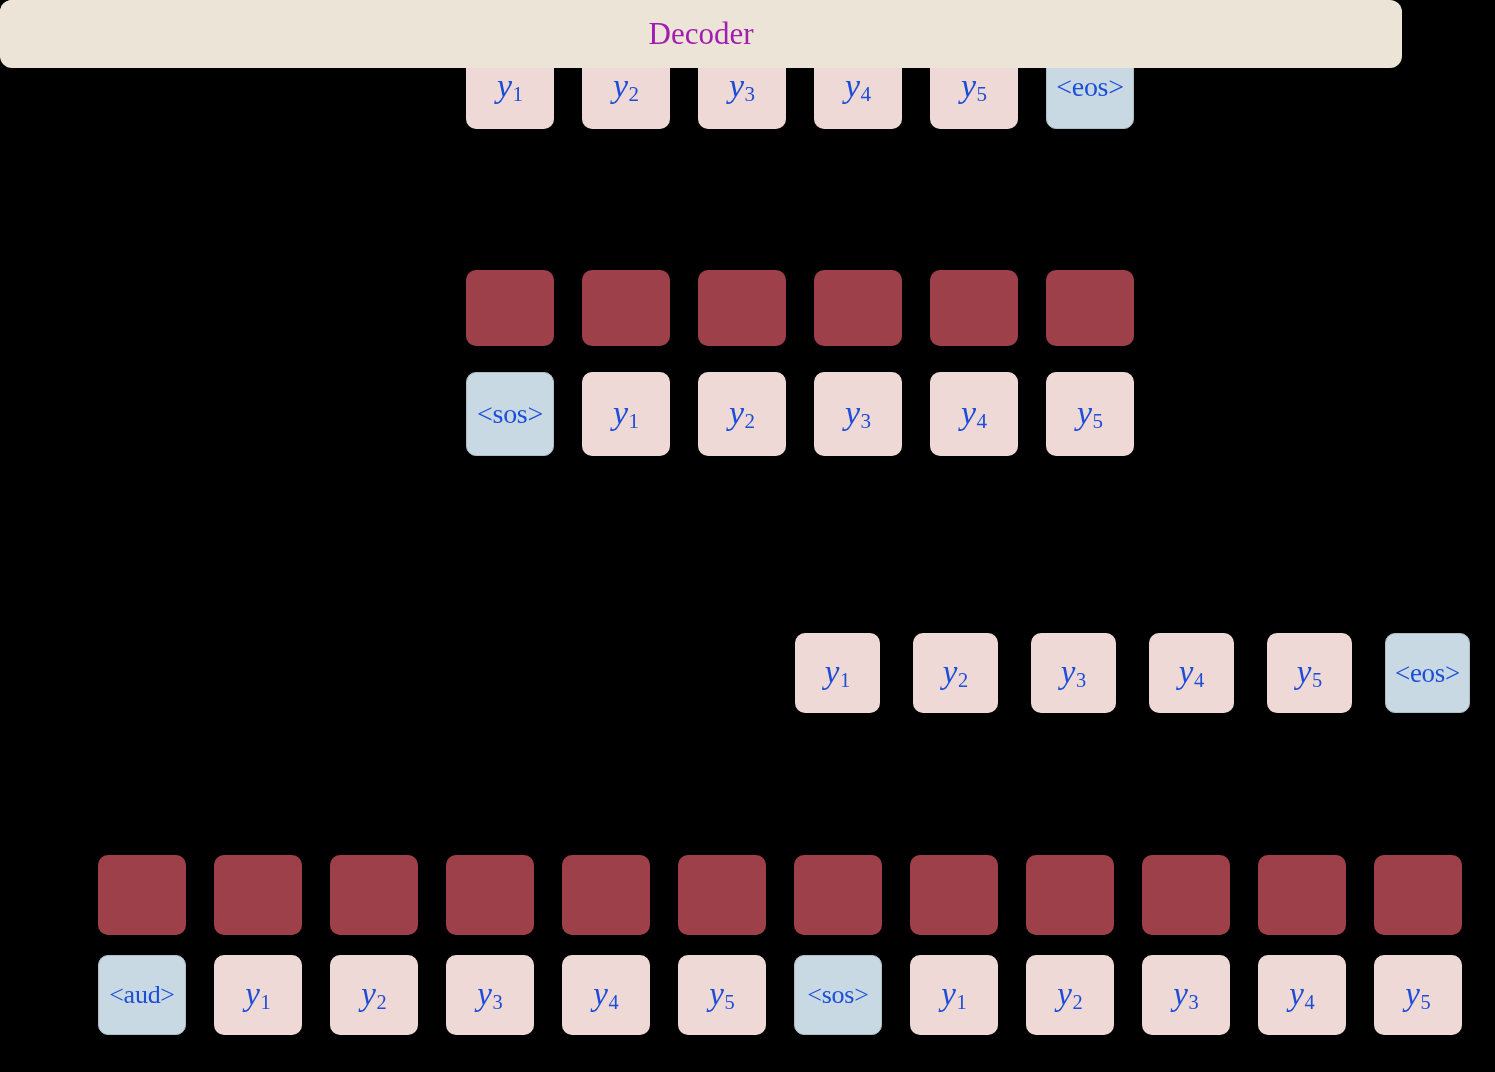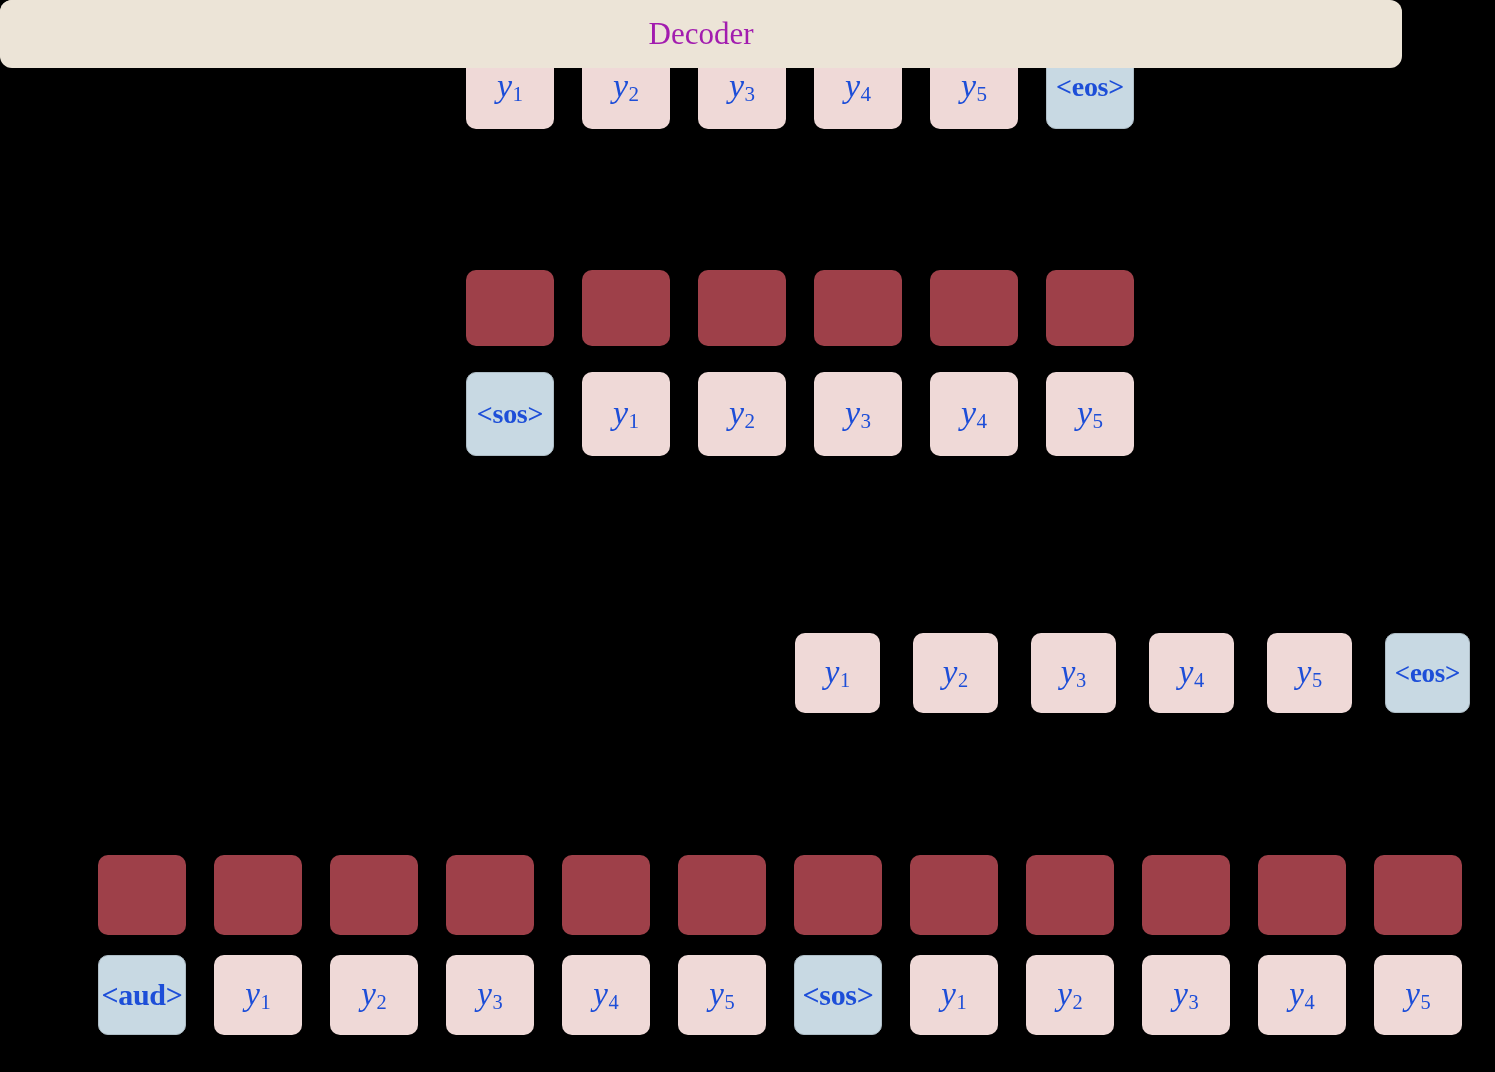--- a/index.html
+++ b/index.html
@@ -59,21 +59,20 @@
   }
   .mathvar sub {
     font-style: normal;
     font-size: 0.62em;
     vertical-align: -0.22em;
     margin-left: 0.02em;
   }
   .special {
     font-style: normal;
     letter-spacing: -0.01em;
-    font-weight: bold;
   }
 
   
   #top-output-row   { left: 466px; top: 45px; }
   #top-output-row .token { width: 88px; height: 84px; font-size: 34px; margin-right: 28px; }
   #top-output-row .token:last-child { margin-right: 0; }
 
   #top-decoder { left: 432px; top: 178px; width: 753px; height: 66px; font-size: 31px; }
 
   #top-embed-row { left: 466px; top: 270px; }
@@ -94,21 +93,21 @@
 
   #bot-decoder { left: 83px; top: 762px; width: 1402px; height: 68px; font-size: 31px; }
 
   #bot-embed-row { left: 98px; top: 855px; }
   #bot-embed-row .embed { width: 88px; height: 80px; margin-right: 28px; }
   #bot-embed-row .embed:last-child { margin-right: 0; }
 
   #bot-input-row { left: 98px; top: 955px; }
   #bot-input-row .token { width: 88px; height: 80px; font-size: 33px; margin-right: 28px; }
   #bot-input-row .token:last-child { margin-right: 0; }
-  #bot-input-row .token.blue { font-size: 30px; }
+  #bot-input-row .token.blue { font-size: 26px; }
 </style>
 </head>
 <body>
 
 <div class="panel">
 
   <div class="row" id="top-output-row">
       <div class="token pink">
         <span class="mathvar">y<sub>1</sub></span>
       </div>

